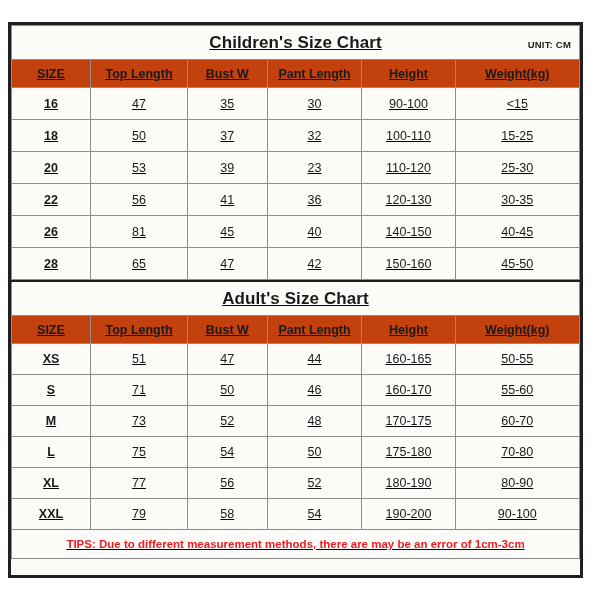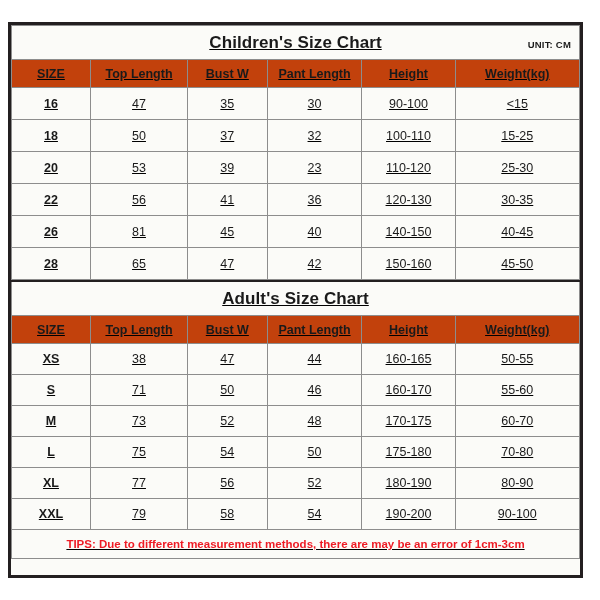--- a/index.html
+++ b/index.html
@@ -215,21 +215,21 @@
         <tr class="head-row">
           <td>SIZE</td>
           <td>Top Length</td>
           <td>Bust W</td>
           <td>Pant Length</td>
           <td>Height</td>
           <td>Weight(kg)</td>
         </tr>
         <tr class="body-row">
           <td class="size-cell">XS</td>
-          <td>38</td>
+          <td>51</td>
           <td>47</td>
           <td>44</td>
           <td>160-165</td>
           <td>50-55</td>
         </tr>
         <tr class="body-row">
           <td class="size-cell">S</td>
           <td>71</td>
           <td>50</td>
           <td>46</td>

